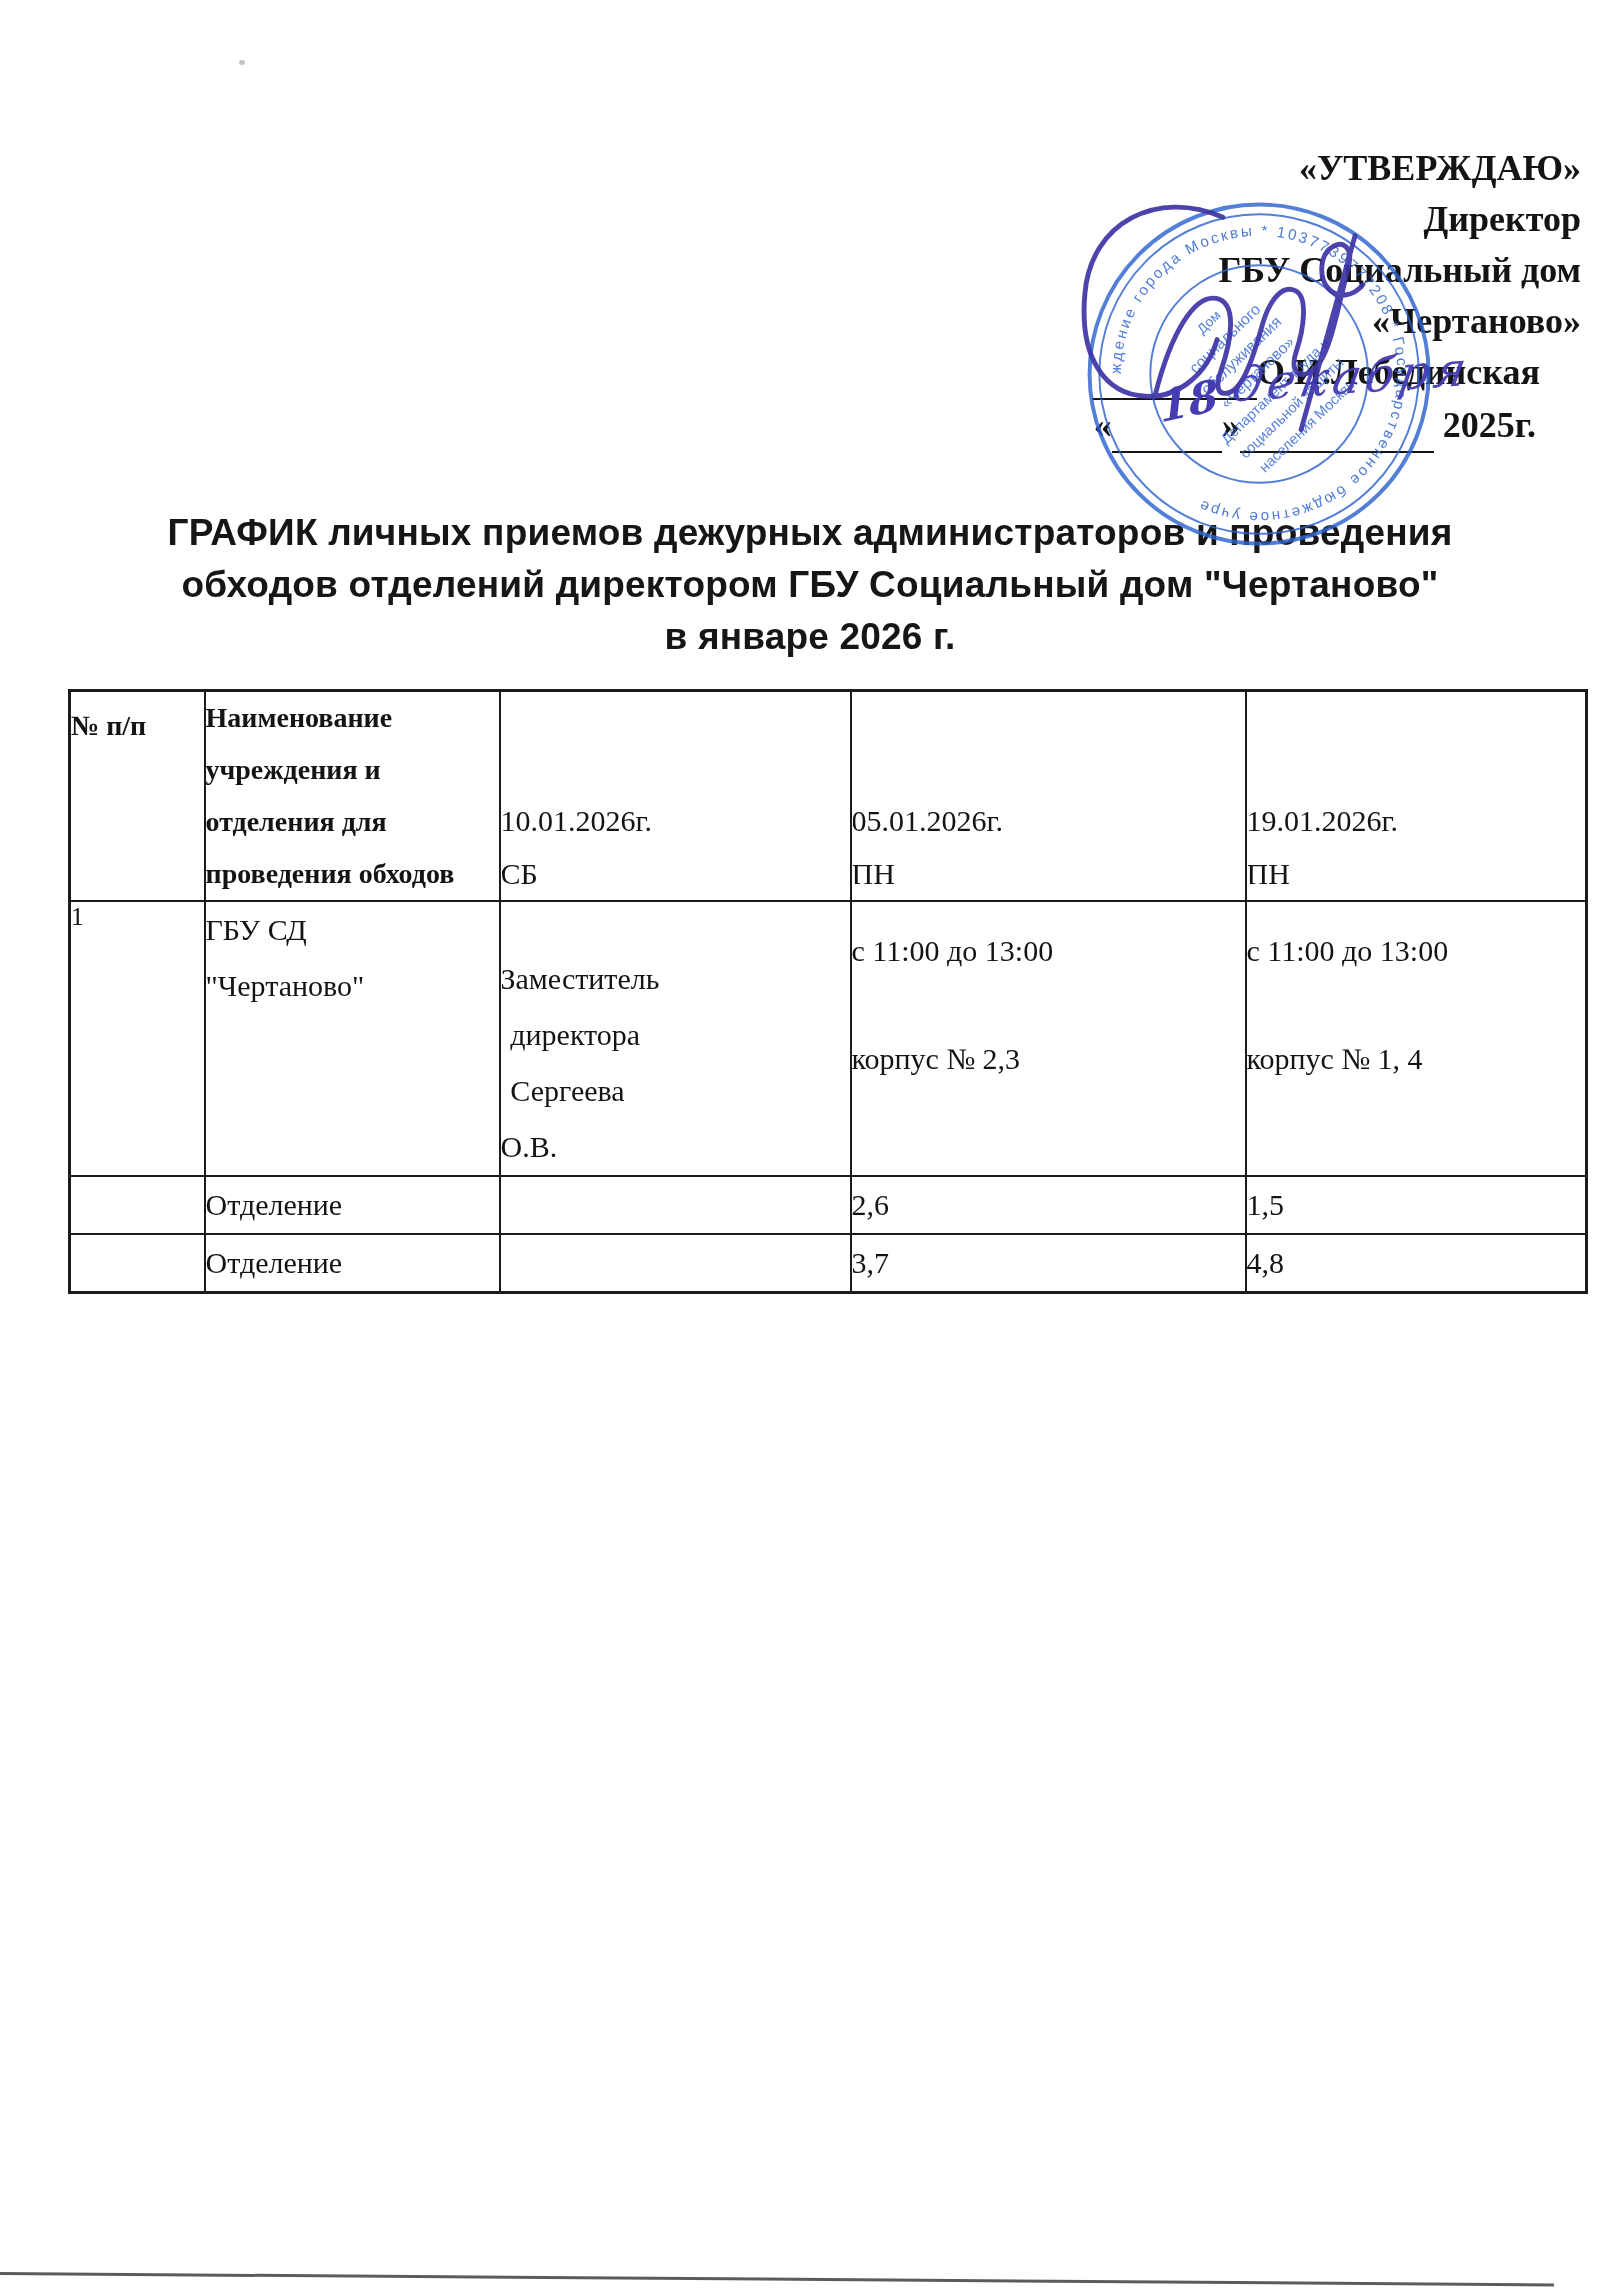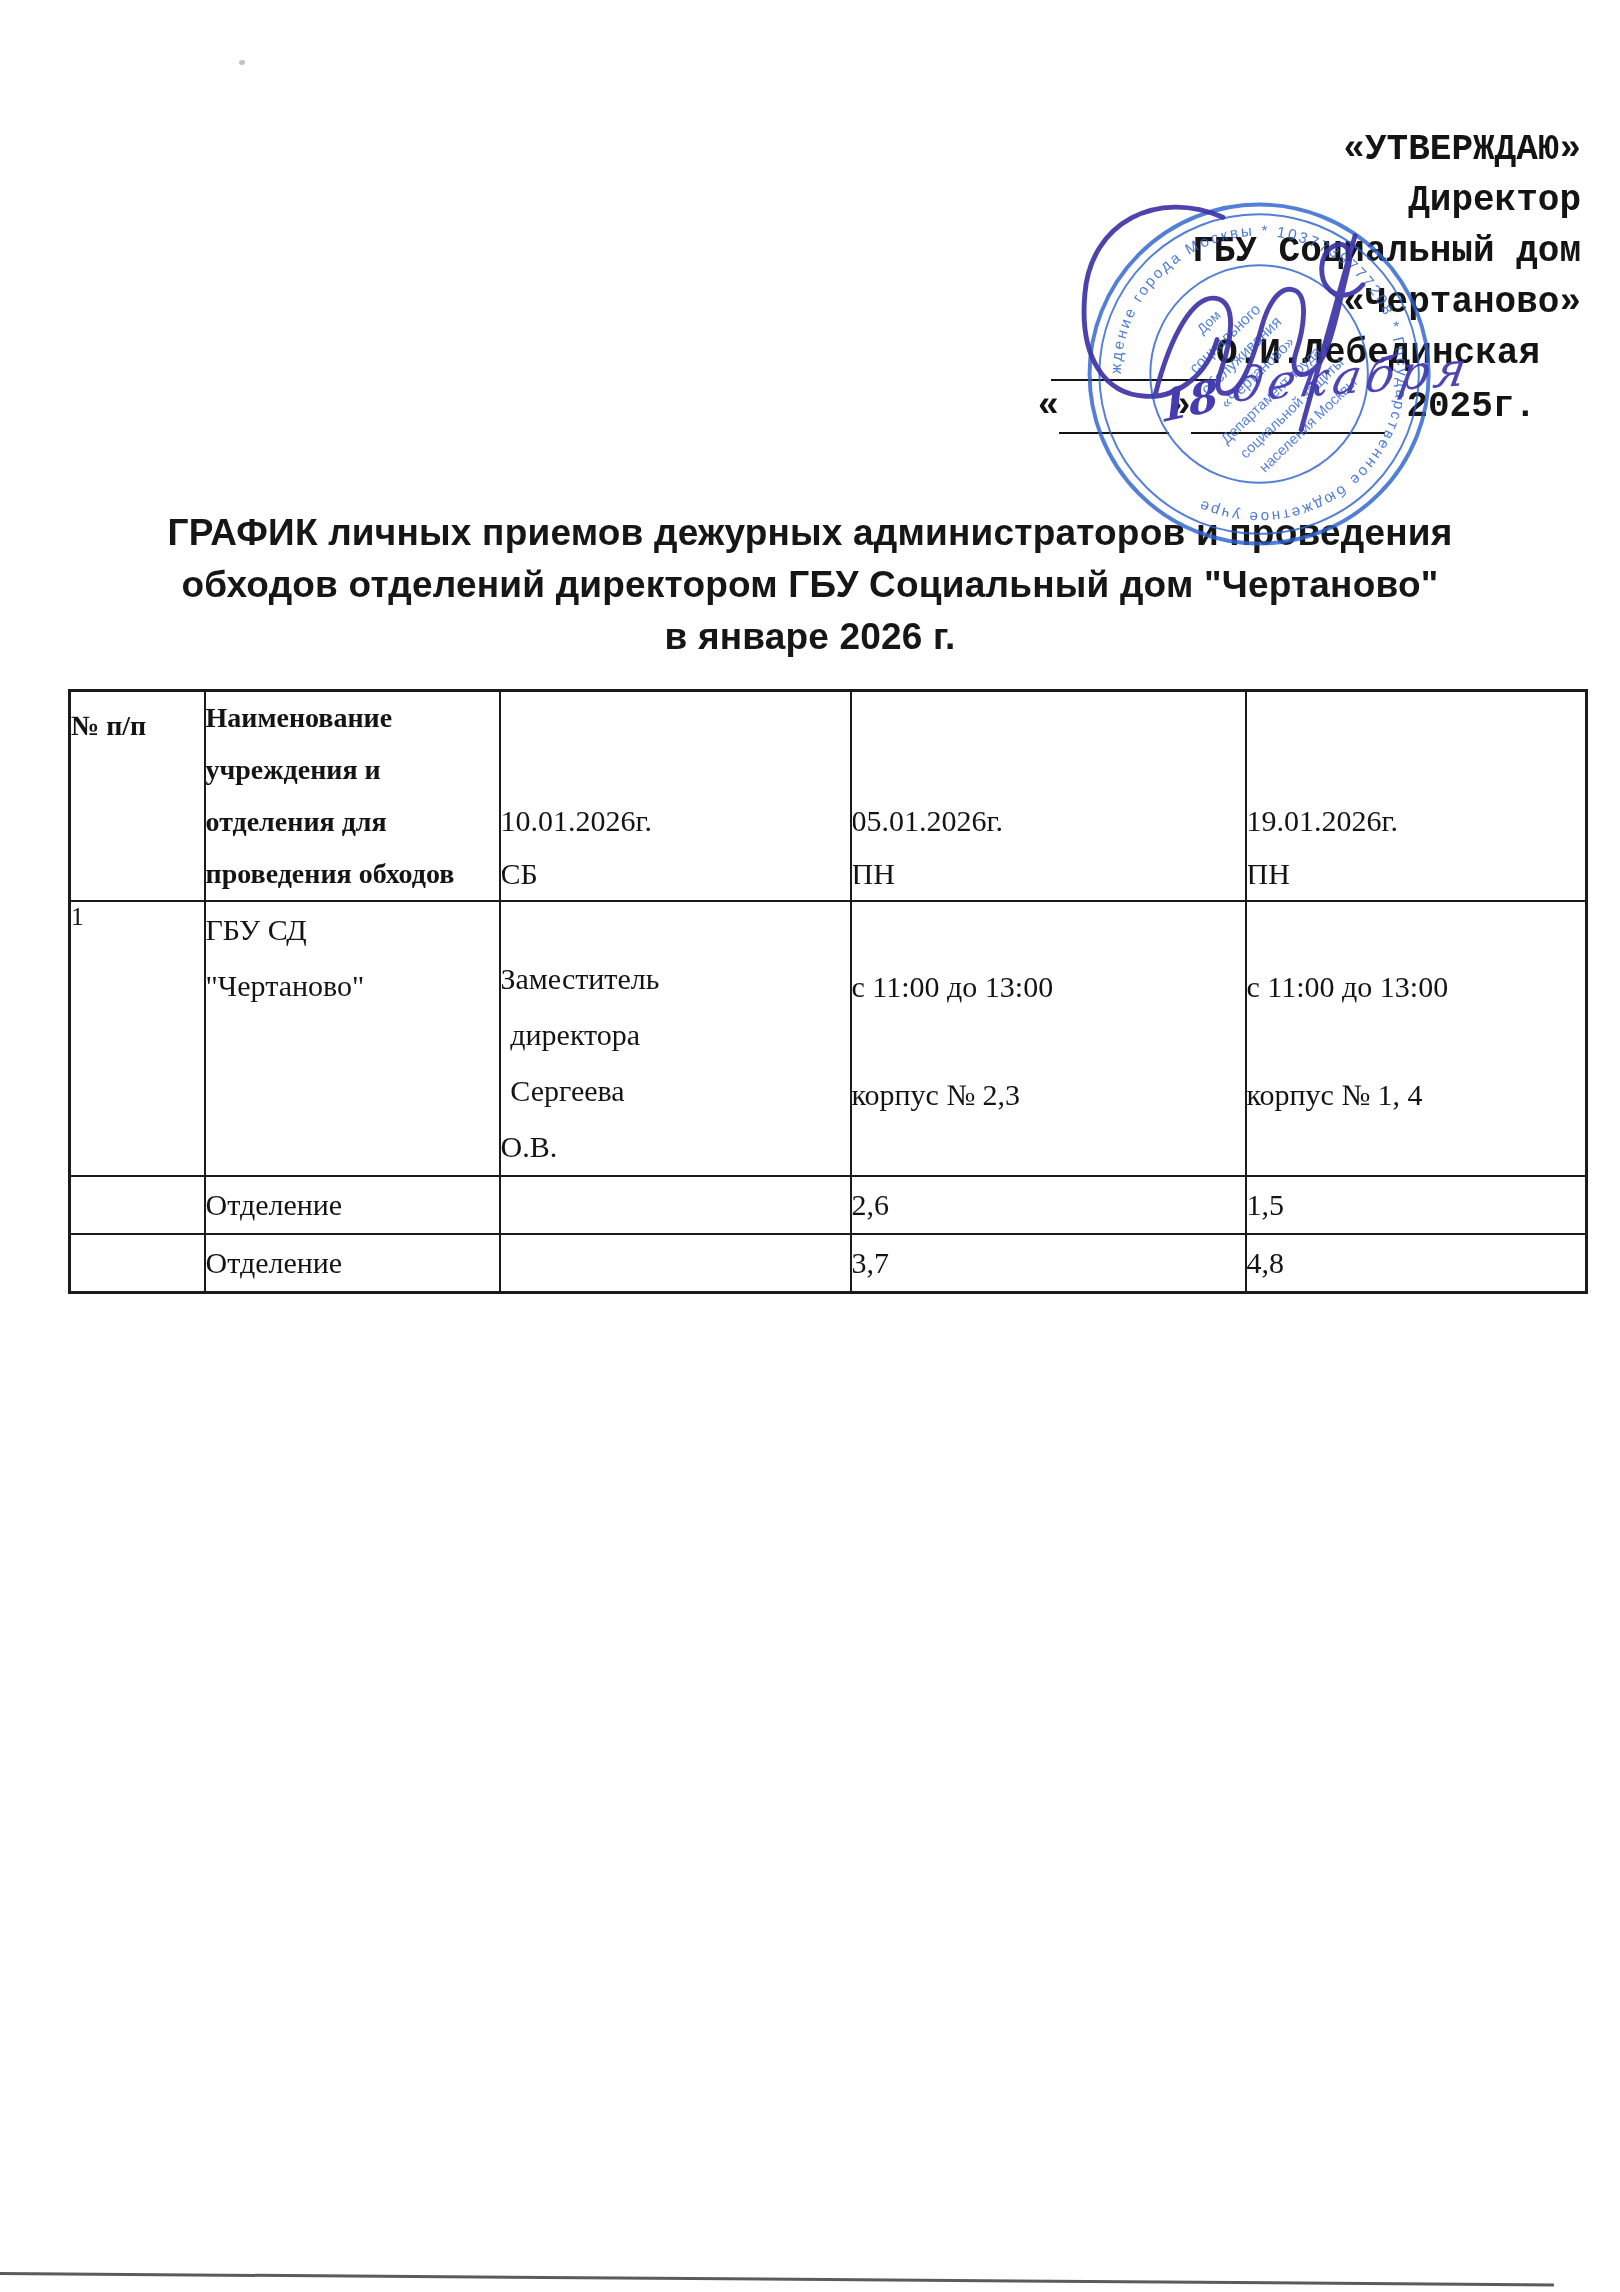--- a/index.html
+++ b/index.html
@@ -6,23 +6,23 @@
   #page{
     position:relative;
     width:1620px;height:2293px;
     background:#ffffff;
     overflow:hidden;
     font-family:"Liberation Serif", serif;
     color:#151515;
   }
   
   .approval{
-    position:absolute; top:124px; right:39px;
+    position:absolute; top:143px; right:39px;
     text-align:right;
-    font-family:Liberation Mono, monospace;
+    font-family:Liberation Serif, serif;
     font-weight:700; font-size:36px; line-height:51px;
     color:#141414; white-space:nowrap;
   }
   .approval .ind1{margin-right:41px;}
   .approval .ind2{margin-right:45px;}
   .u{display:inline-block;border-bottom:2.9px solid #141414;}
   
   .hand{
     position:absolute;
     font-family:"DejaVu Serif", serif;
@@ -65,21 +65,21 @@
   .c{text-align:left;}
   .l{text-align:left;}
   .top{vertical-align:top;}
   .bot{vertical-align:bottom;}
   .mid{vertical-align:middle;}
   .body-cell{font-size:30px;line-height:56px;}
   .num-cell{font-size:25.5px;padding-top:7.8px;}
   .name-cell{padding:5.9px 3.9px 0 8.8px;}
   .dep-wrap{padding-top:49px;}
   .dep-just{display:flex;justify-content:space-between;padding:0 9.8px;flex-direction:column;}
-  .time-wrap{padding-top:57px;}
+  .time-wrap{padding-top:21px;}
   .bldg{margin-top:52px;}
   .otd{padding-left:8.8px;font-size:30px;}
   
   #scan-line{
     position:absolute; left:0; top:2272px; width:1554px; height:0;
     border-top:3.9px solid #3e3e3e;
     transform:rotate(0.42deg); transform-origin:left top;
     opacity:.85;
   }
   #speck-1{position:absolute;left:239px;top:60px;width:5.9px;height:4.9px;background:#9a9a9a;border-radius:50%;opacity:.6;}

